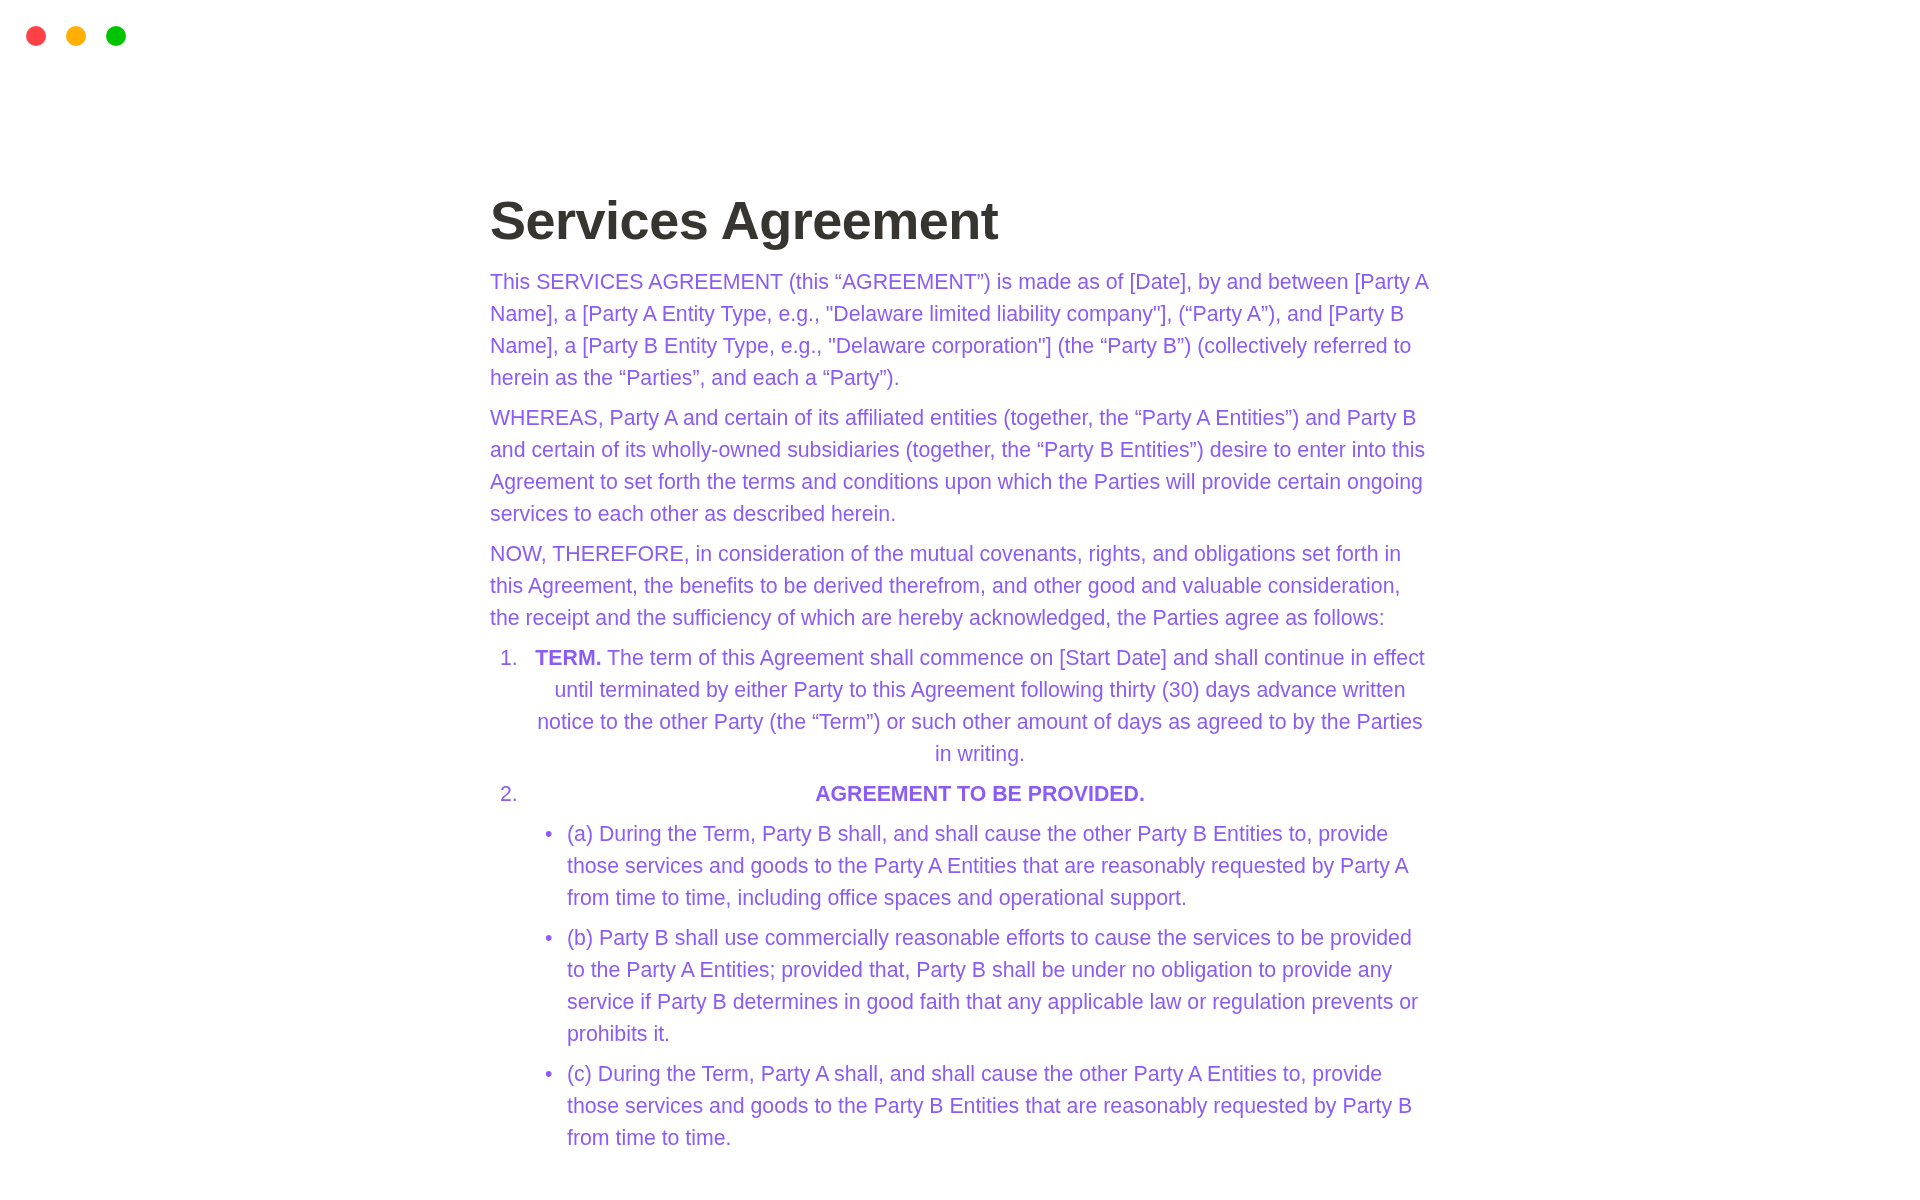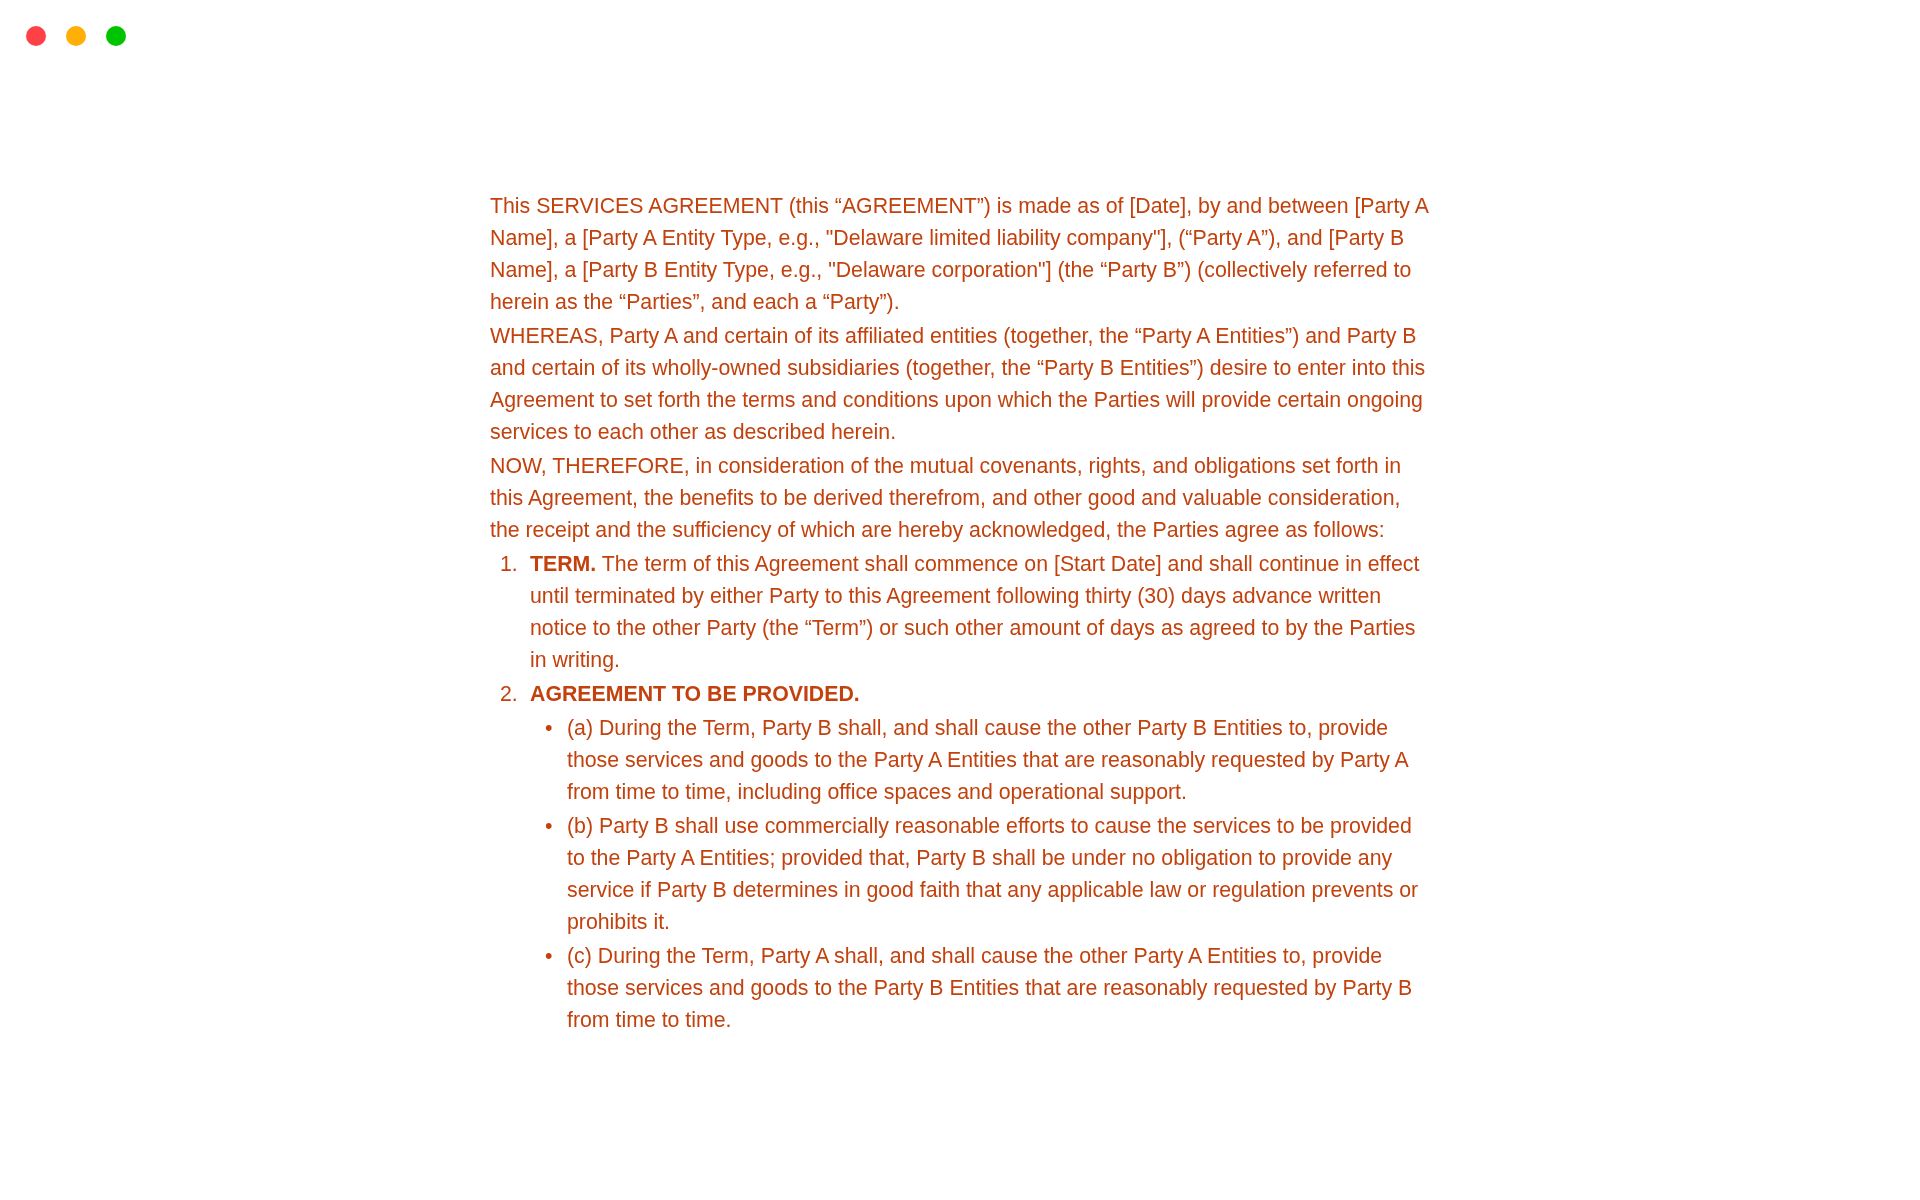--- a/index.html
+++ b/index.html
@@ -33,50 +33,51 @@
     font-size: 54px;
     font-weight: 700;
     line-height: 64px;
     letter-spacing: -0.5px;
     color: #37352f;
     margin-bottom: 14px;
   }
   .block {
     font-size: 21.3px;
     line-height: 32px;
-    margin-top: 2px;
-    color: #c2410c;
+    margin-top: 8px;
+    color: #8b5cf6;
   }
   .b { font-weight: 700; }
   .olitem { display: flex; }
   .olmarker {
     flex: 0 0 40px;
     padding-left: 10px;
     font-size: 21.3px; line-height: 32px;
   }
-  .olcontent { flex: 1; }
+  .olcontent { flex: 1; text-align: center; }
   .ulitem { display: flex; padding-left: 55px; }
   .ulmarker {
     flex: 0 0 22px;
     font-size: 21.3px; line-height: 32px;
   }
   .ulcontent { flex: 1; }
 </style>
 </head>
 <body>
 
 <div class="titlebar">
   <div class="traffic-lights">
     <button class="tl" style="background: rgb(254, 65, 71);"></button>
     <button class="tl" style="background: rgb(255, 175, 5);"></button>
     <button class="tl" style="background: rgb(0, 196, 0);"></button>
   </div>
 </div>
 
 <div class="doc">
+  <h1 class="doc-title">Services Agreement</h1>
 
   <p class="block">This SERVICES AGREEMENT (this “AGREEMENT”) is made as of [Date], by and between [Party A Name], a [Party A Entity Type, e.g., "Delaware limited liability company"], (“Party A”), and [Party B Name], a [Party B Entity Type, e.g., "Delaware corporation"] (the “Party B”) (collectively referred to herein as the “Parties”, and each a “Party”).</p>
 
   <p class="block">WHEREAS, Party A and certain of its affiliated entities (together, the “Party A Entities”) and Party B and certain of its wholly-owned subsidiaries (together, the “Party B Entities”) desire to enter into this Agreement to set forth the terms and conditions upon which the Parties will provide certain ongoing services to each other as described herein.</p>
 
   <p class="block">NOW, THEREFORE, in consideration of the mutual covenants, rights, and obligations set forth in this Agreement, the benefits to be derived therefrom, and other good and valuable consideration, the receipt and the sufficiency of which are hereby acknowledged, the Parties agree as follows:</p>
 
   <div class="block olitem">
     <span class="olmarker">1.</span>
     <span class="olcontent"><span class="b">TERM.</span><span> The term of this Agreement shall commence on [Start Date] and shall continue in effect until terminated by either Party to this Agreement following thirty (30) days advance written notice to the other Party (the “Term”) or such other amount of days as agreed to by the Parties in writing.</span></span>

